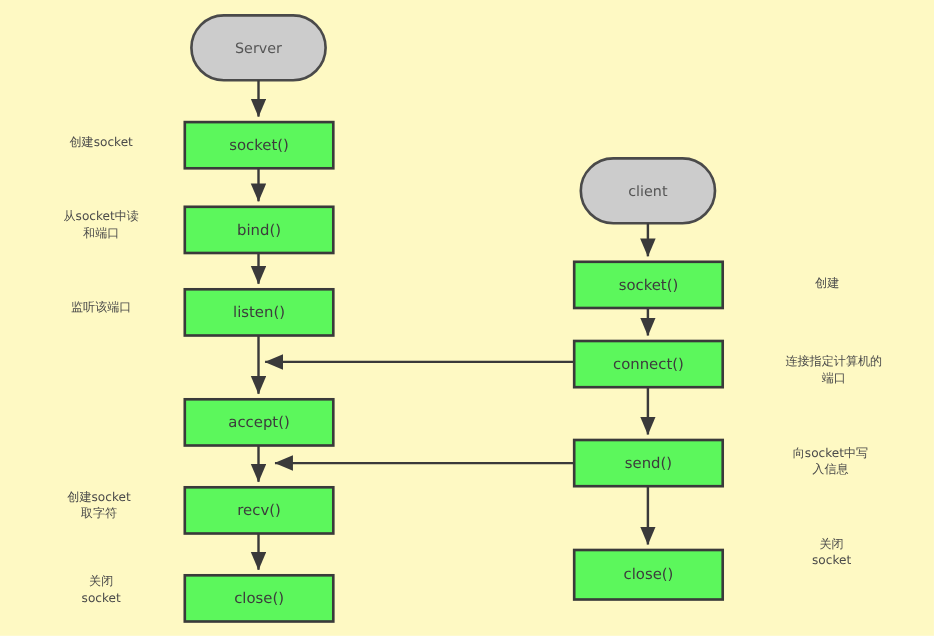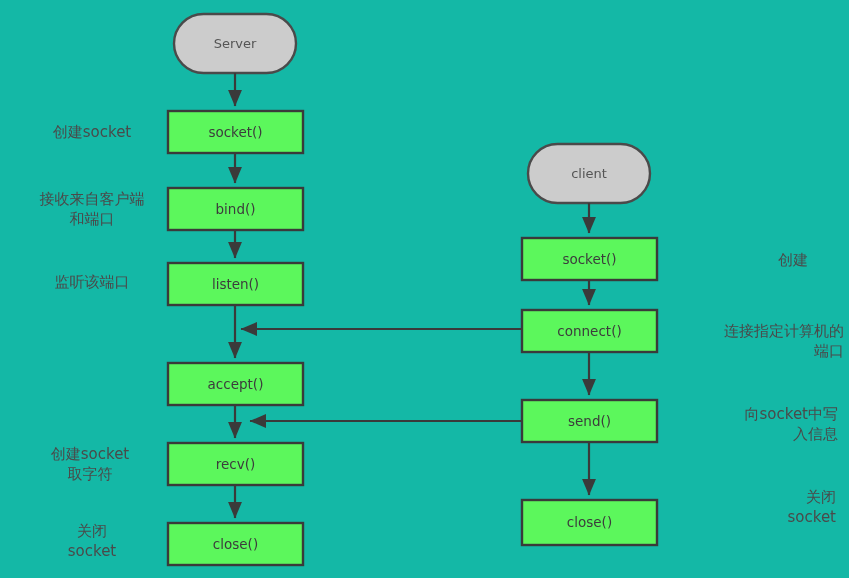--- a/index.html
+++ b/index.html
@@ -11,21 +11,21 @@
     width: 849px;
     height: 578px;
     font-family: "Liberation Sans", "DejaVu Sans", sans-serif;
     overflow: hidden;
     position: relative;
   }
   #diagram-root {
     position: relative;
     width: 849px;
     height: 578px;
-    background: #14b8a6;
+    background: #fef9c3;
     text-decoration: underline;
   }
   svg.flow-svg {
     position: absolute;
     left: 0;
     top: 0;
     width: 849px;
     height: 578px;
   }
   .node-box {
@@ -53,31 +53,31 @@
     dominant-baseline: middle;
   }
   .flow-line {
     stroke: #3a3a3a;
     stroke-width: 2.2;
     fill: none;
   }
   .annotation {
     position: absolute;
     font-family: "DejaVu Sans", "Liberation Sans", sans-serif;
-    font-size: 15px;
+    font-size: 11px;
     color: #4a4a4a;
     line-height: 1.32;
     text-align: center;
     white-space: pre-line;
   }
   .annotation.left-ann {
     text-align: center;
   }
   .annotation.right-ann {
-    text-align: right;
+    text-align: center;
   }
 </style>
 </head>
 <body>
 
 <div id="diagram-root">
 
   <svg class="flow-svg" viewBox="0 0 849 578">
     <defs>
       <marker id="arrowhead" markerWidth="9" markerHeight="9" refX="7.4" refY="3.2" orient="auto" markerUnits="strokeWidth">
@@ -174,33 +174,33 @@
     <g>
 
       <line class="flow-line" x1="522" y1="329" x2="241" y2="329" marker-end="url(#arrowhead)"></line>
 
       <line class="flow-line" x1="522" y1="421" x2="250" y2="421" marker-end="url(#arrowhead)"></line>
     </g>
   </svg>
 
   <div class="annotation left-ann" style="left:22px; top:123px; width:140px;">创建socket</div>
 
-  <div class="annotation left-ann" style="left:22px; top:190px; width:140px;">接收来自客户端
+  <div class="annotation left-ann" style="left:22px; top:190px; width:140px;">从socket中读
 和端口</div>
 
   <div class="annotation left-ann" style="left:22px; top:273px; width:140px;">监听该端口</div>
 
 
   <div class="annotation left-ann" style="left:18px; top:445px; width:144px;">创建socket
 取字符</div>
 
   <div class="annotation left-ann" style="left:22px; top:522px; width:140px;">关闭
 socket</div>
 
-  <div class="annotation right-ann" style="left:648px; top:251px; width:160px; text-align:right;">创建</div>
+  <div class="annotation right-ann" style="left:672px; top:251px; width:160px; text-align:center;">创建</div>
 
   <div class="annotation right-ann" style="left:672px; top:322px; width:172px;">连接指定计算机的
 端口</div>
 
   <div class="annotation right-ann" style="left:672px; top:405px; width:166px;">向socket中写
 入信息</div>
 
   <div class="annotation right-ann" style="left:676px; top:488px; width:160px;">关闭
 socket</div>
 

